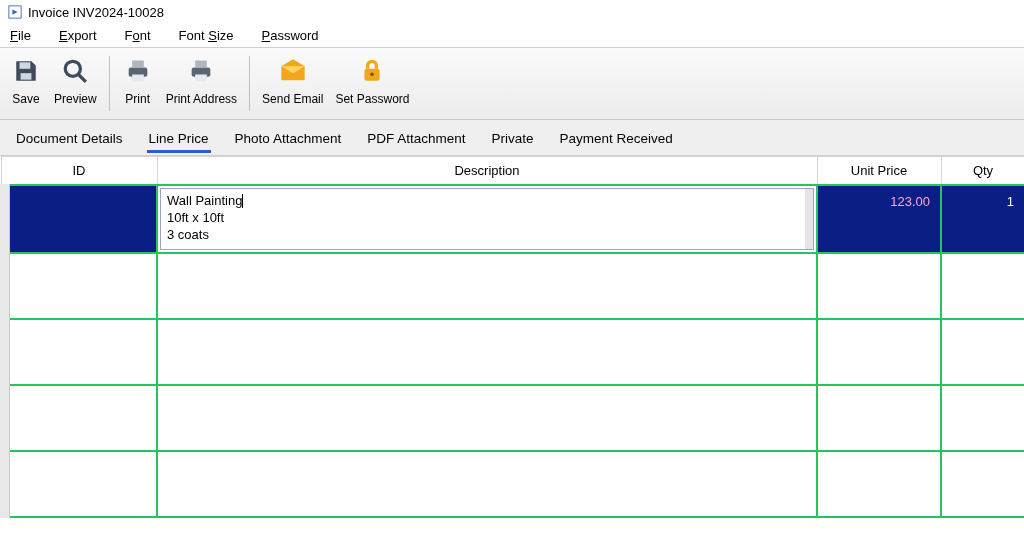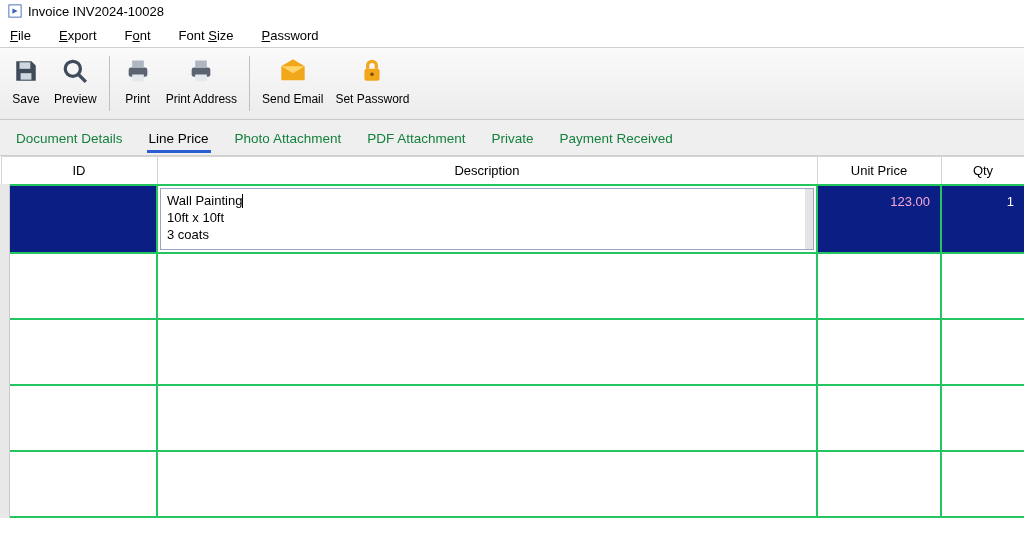--- a/index.html
+++ b/index.html
@@ -1,31 +1,31 @@
 <!DOCTYPE html>
 <html><head>
   <meta charset="utf-8">
   <style>
     * { margin:0; padding:0; box-sizing:border-box; }
     body { font-family: Tahoma, Arial, sans-serif; font-size:13px; color:#000; background:#fff; width:1024px; height:534px; overflow:hidden; }
-    .titlebar { display:flex; padding:4px 8px; background:#fff; height:24px; }
+    .titlebar { display:flex; align-items:center; padding:4px 8px; background:#fff; height:24px; }
     .titlebar .icon { width:14px; height:14px; margin-right:6px; }
     .titlebar .title { font-size:13px; }
     .menubar { display:flex; gap:28px; padding:4px 10px; background:#fff; border-bottom:1px solid #d0d0d0; height:24px; align-items:center; }
     .menubar .menuitem { cursor:default; }
     .menubar .menuitem .ul { text-decoration:underline; }
 
     .toolbar { display:flex; align-items:flex-start; background:linear-gradient(#fafafa,#ececec); border-bottom:1px solid #c9c9c9; height:72px; padding:6px 4px 0 4px; }
     .toolbar .sep { width:1px; background:#c0c0c0; align-self:stretch; margin:2px 6px 8px 6px; }
     .tbtn { display:flex; flex-direction:column; align-items:center; justify-content:space-between; padding:2px 6px 0 6px; min-width:44px; cursor:default; }
     .tbtn .ico { width:30px; height:30px; display:flex; align-items:center; justify-content:center; }
     .tbtn .lbl { font-size:12px; margin-top:6px; white-space:nowrap; }
 
     .tabs { display:flex; align-items:center; gap:22px; padding:0 14px; background:#efefef; border-bottom:1px solid #cfcfcf; height:36px; }
-    .tab { font-size:13.5px; color:#15803d; cursor:default; padding:8px 2px 7px 2px; }
+    .tab { font-size:13.5px; color:#000000; cursor:default; padding:8px 2px 7px 2px; }
     .tab.active { color:#000; border-bottom:3px solid #2b5fd1; padding-bottom:4px; }
 
     .grid-wrap { position:relative; }
     .grid { width:100%; border-collapse:collapse; table-layout:fixed;border-radius:9px; }
     .grid th { background:#fff; border:1px solid #d4d4d4; font-weight:normal; font-size:13px; padding:6px 8px; height:28px; }
     .grid td { border:2px solid #22c55e; height:66px; vertical-align:top; padding:0; }
     .col-id { width:156px; }
     .col-desc { width:660px; }
     .col-price { width:124px; }
     .col-qty { width:84px; }

